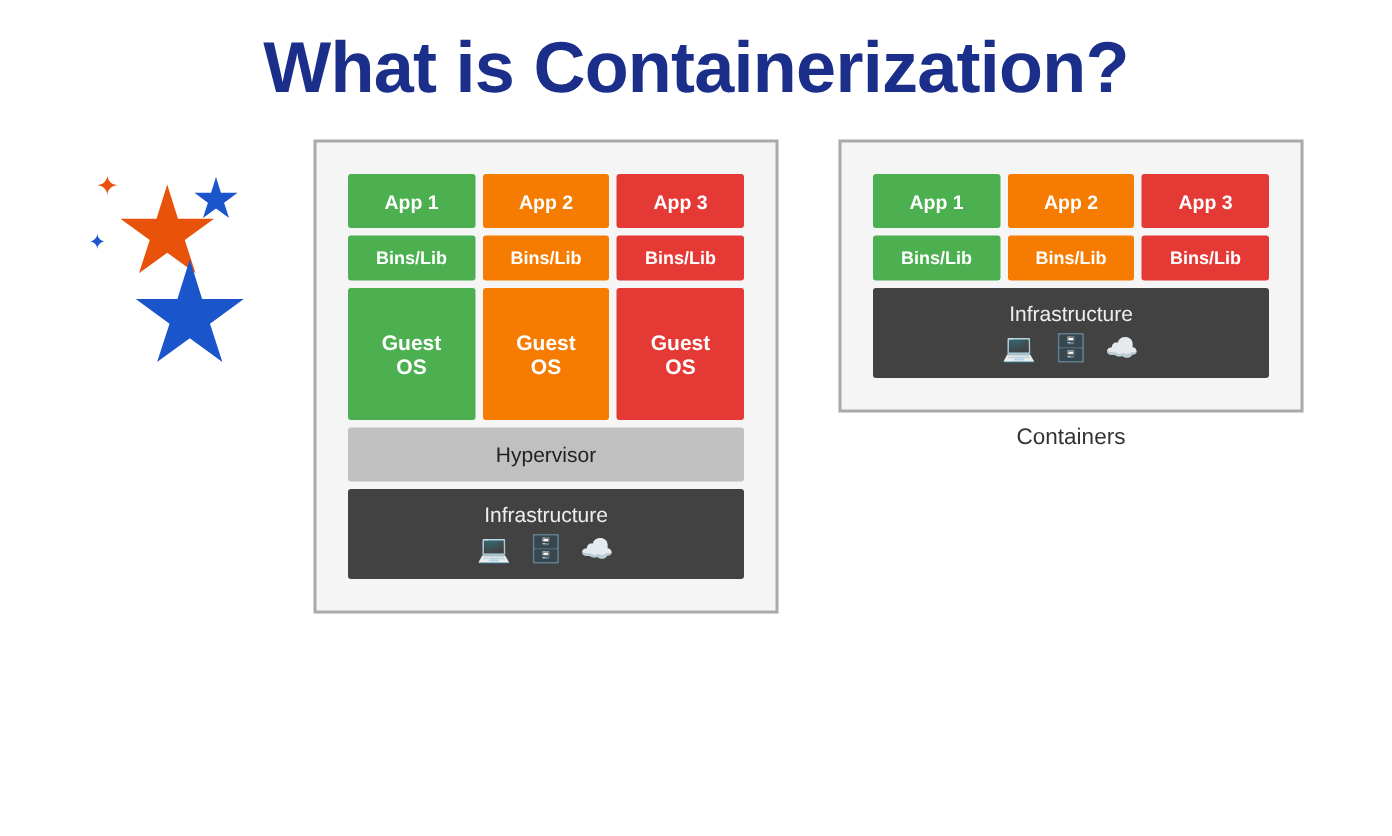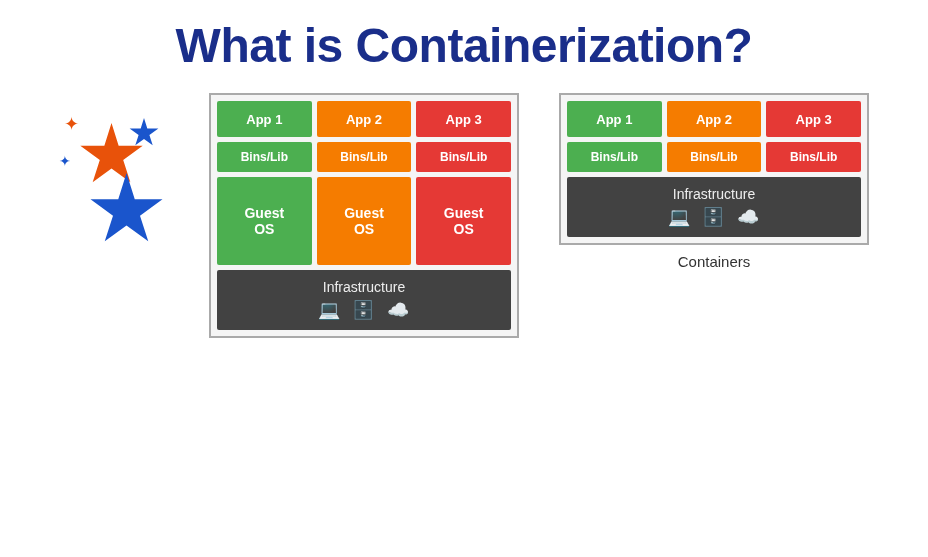--- a/index.html
+++ b/index.html
@@ -91,21 +91,21 @@
     .diagram-label {
       font-size: 15px;
       color: #333;
       margin-top: 8px;
       font-weight: normal;
     }
 
     .diagram-box {
       border: 2px solid #aaa;
       background: #f5f5f5;
-      padding: 6px;
+      padding: 21px;
       display: flex;
       flex-direction: column;
       gap: 5px;
     }
 
     
     .vm-diagram {
       width: 310px;
     }
 
@@ -250,20 +250,21 @@
           <div class="block block-orange bins-block">Bins/Lib</div>
           <div class="block block-orange guest-block">Guest<br>OS</div>
         </div>
         <div class="vm-app-col">
           <div class="block block-red app-block">App 3</div>
           <div class="block block-red bins-block">Bins/Lib</div>
           <div class="block block-red guest-block">Guest<br>OS</div>
         </div>
       </div>
 
+      <div class="hypervisor-block full-row">Hypervisor</div>
 
       <div class="infra-block full-row">
         <span>Infrastructure</span>
         <div class="infra-icons">
           <span class="infra-icon">💻</span>
           <span class="infra-icon">🗄️</span>
           <span class="infra-icon">☁️</span>
         </div>
       </div>
     </div>

